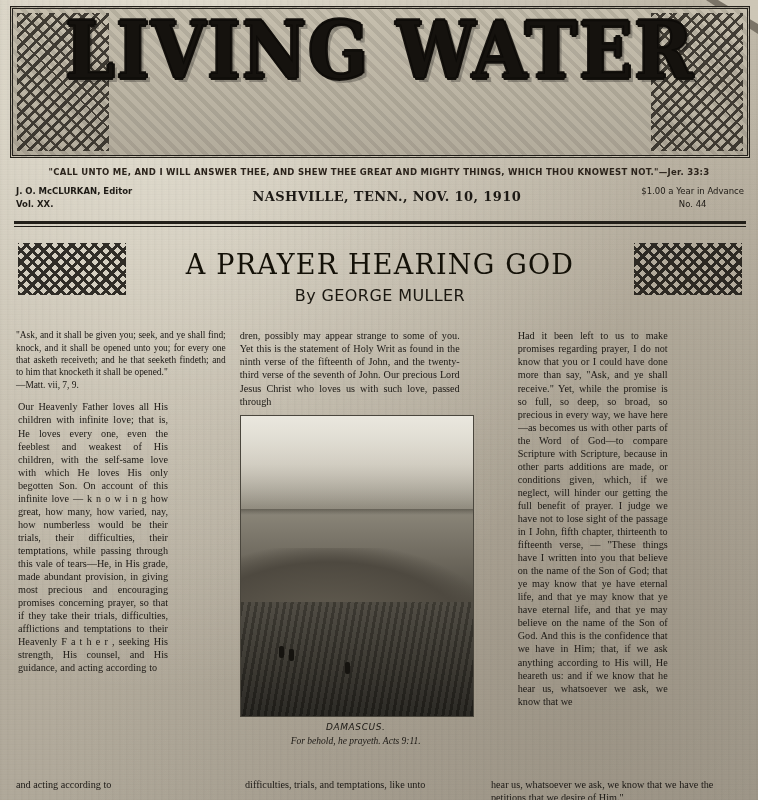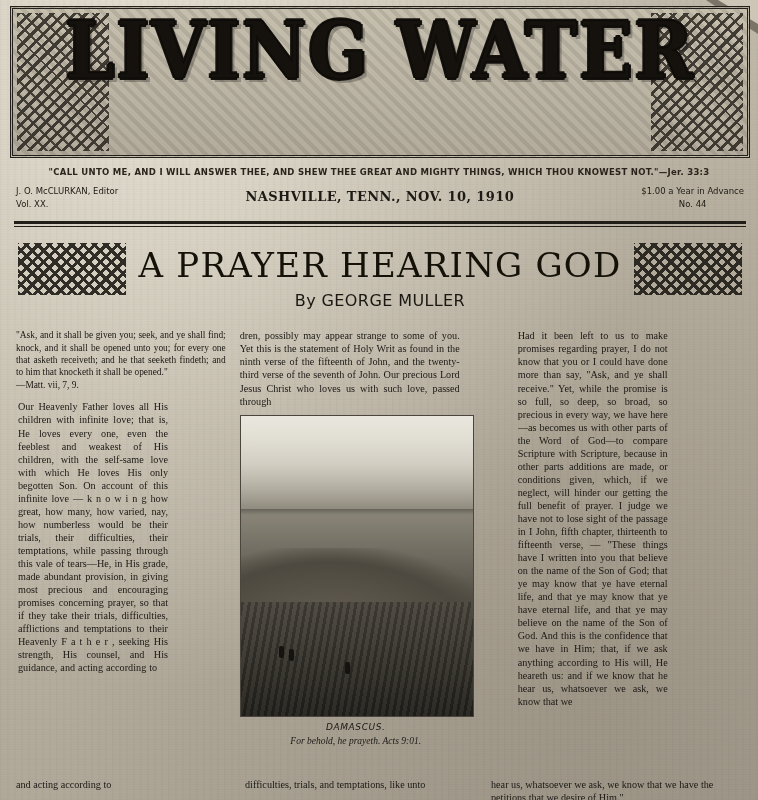--- a/index.html
+++ b/index.html
@@ -113,21 +113,21 @@
   .folio {
     display: flex;
     align-items: flex-start;
     justify-content: space-between;
     margin: 8px 14px 0 16px;
     font-family: "DejaVu Sans", sans-serif;
     font-size: 8.5px;
     color: #1d1a15;
   }
   .folio .left, .folio .right { line-height: 1.55; }
-  .folio .left { font-weight: normal; }
+  .folio .left { font-weight: bold; }
   .folio .right { text-align: center; }
   .folio .center {
     font-family: "DejaVu Serif", serif;
     font-weight: bold;
     font-size: 13px;
     letter-spacing: .4px;
     padding-top: 4px;
   }
   .rule-thick {
     margin: 10px 12px 0 14px;
@@ -157,21 +157,21 @@
   }
   .orn.left { left: 4px; }
   .orn.right { right: 4px; }
   .headline {
     text-align: center;
   }
   .headline h1 {
     margin: 0;
     font-family: "DejaVu Serif", serif;
     font-weight: normal;
-    font-size: 34px;
+    font-size: 27px;
     letter-spacing: 1.2px;
     color: #141108;
   }
   .byline {
     margin-top: 6px;
     font-family: "DejaVu Sans", sans-serif;
     font-size: 16px;
     letter-spacing: .4px;
     color: #1a1710;
   }
@@ -324,21 +324,21 @@
           <div class="sky-haze"></div>
           <div class="horizon"></div>
           <div class="hill"></div>
           <div class="ground"></div>
           <div class="figure" style="left:38px;bottom:58px"></div>
           <div class="figure" style="left:48px;bottom:55px"></div>
           <div class="figure" style="left:104px;bottom:42px"></div>
         </div>
         <div class="caption">
           <span>DAMASCUS.</span>
-          <span class="sub">For behold, he prayeth.  Acts 9:01.</span>
+          <span class="sub">For behold, he prayeth.  Acts 9:11.</span>
         </div>
       </div>
     </div>
 
     <div class="col c3">
       <div class="col3-narrow clip" style="height:430px">Had it been left to us to make promises regarding prayer, I do not know that you or I could have done more than say, "Ask, and ye shall receive."  Yet, while the promise is so full, so deep, so broad, so precious in every way, we have here—as becomes us with other parts of the Word of God—to compare Scripture with Scripture, because in other parts additions are made, or conditions given, which, if we neglect, will hinder our getting the full benefit of prayer.  I judge we have not to lose sight of the passage in I John, fifth chapter, thirteenth to fifteenth verse, — "These things have I written into you that believe on the name of the Son of God; that ye may know that ye have eternal life, and that ye may know that ye have eternal life, and that ye may believe on the name of the Son of God.  And this is the confidence that we have in Him; that, if we ask anything according to His will, He heareth us: and if we know that he hear us, whatsoever we ask, we know that we</div>
     </div>
   </div>
 
   <div class="bottom-row">

